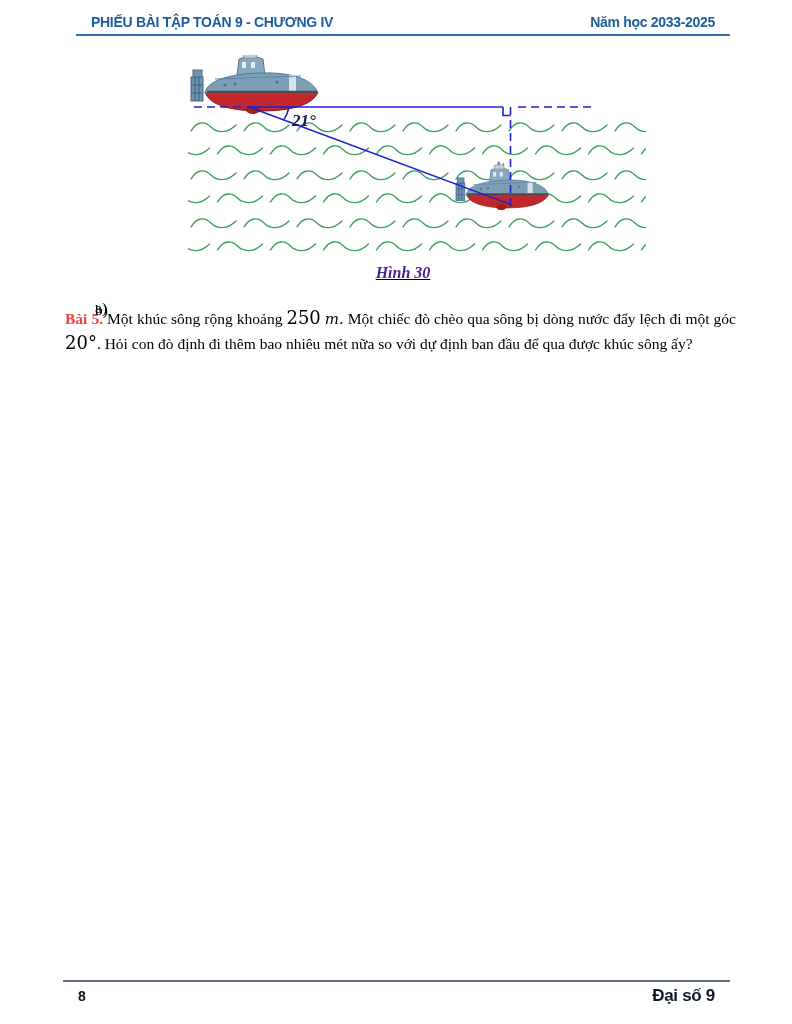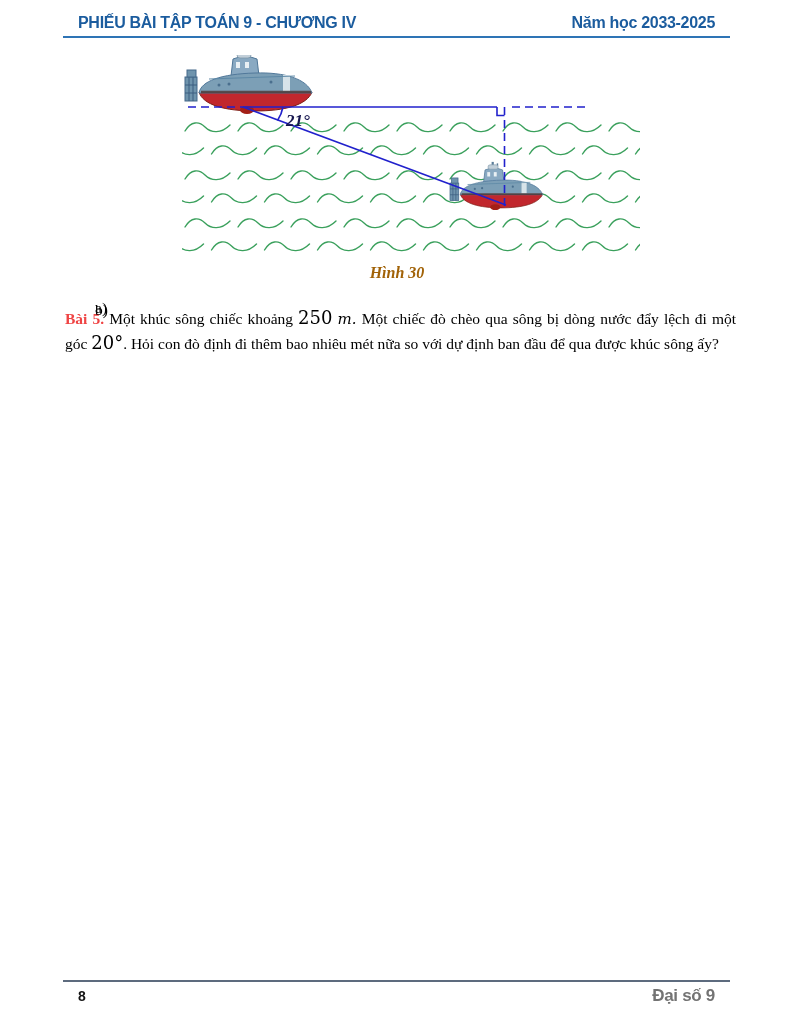--- a/index.html
+++ b/index.html
@@ -4,39 +4,39 @@
 <style>
   html,body { margin:0; padding:0; background:#9a9a9a; }
   .page {
     position:relative; width:792px; height:1024px; margin:0 auto;
     background:#ffffff; overflow:hidden;
     font-family:"Liberation Serif", serif; color:#000;
   }
 
   
   .header {
-    position:absolute; left:63px; right:62px; top:14px;
+    position:absolute; left:76px; right:62px; top:14px;
     display:flex; justify-content:space-between; align-items:baseline;
     font-family:"Liberation Sans", sans-serif; font-weight:bold;
-    font-size:16px; letter-spacing:-0.3px; color:#1b5c9e;
+    font-size:14px; letter-spacing:-0.3px; color:#1b5c9e;
     padding:0 15px 4px 15px;
     border-bottom:2.5px solid #2e74b5;
   }
 
   
-  .figure { position:absolute; left:150px; top:55px; width:520px; }
+  .figure { position:absolute; left:156px; top:55px; width:520px;text-decoration:underline; }
   .figure svg { display:block; }
   .wv { fill:none; stroke:#3aa05c; stroke-width:1.4; stroke-linecap:round; }
   .bl { stroke:#2121cc; stroke-width:1.6; fill:none; }
   .dash { stroke-dasharray:8 5; }
   .angle-txt { font:italic bold 17px "Liberation Serif", serif; fill:#16164e; }
   .fig-caption {
     width:520px; text-align:center; transform:translateX(-13px);
     margin-top:1px; font-weight:bold; font-style:italic;
-    font-size:16px; color:#a16207;
+    font-size:16px; color:#4c1d95;
   }
 
   
   .problems { position:absolute; left:65px; right:56px; top:296px; }
   .item {
     position:relative; padding-left:53px; text-align:justify;
     font-size:15.5px; line-height:23px; margin-bottom:2px;
   }
   .item .marker { position:absolute; left:30px; top:0; }
   .bai5 { margin-top:10px; text-align:justify; font-size:15.5px; line-height:23px; }
@@ -44,21 +44,21 @@
   .math { font-family:"DejaVu Serif", serif; font-size:18px; }
   .math-it { font-family:"DejaVu Serif", serif; font-size:15px; font-style:italic; }
 
   
   .footer {
     position:absolute; left:63px; right:62px; bottom:18px;
     border-top:2.5px solid #5d6b7e; padding:4px 15px 0 15px;
     display:flex; justify-content:space-between; align-items:baseline;
   }
   .page-num { font-family:"Liberation Sans", sans-serif; font-weight:bold; font-size:14px; color:#111; }
-  .footer-right { font-family:"Liberation Sans", sans-serif; font-weight:bold; font-size:17px; letter-spacing:-0.3px; color:#737373; }
+  .footer-right { font-family:"Liberation Sans", sans-serif; font-weight:bold; font-size:17px; letter-spacing:-0.3px; color:#0f172a; }
 </style>
 </head>
 <body>
 
 <div class="page">
 
   <div class="header">
     <span>PHIẾU BÀI TẬP TOÁN 9 - CHƯƠNG IV</span>
     <span>Năm học 2033-2025</span>
   </div>
@@ -124,21 +124,21 @@
   <div class="problems">
     <div class="item">
       <span class="marker">a)</span>
     </div>
     <div class="item">
       <span class="marker">b)</span>
     </div>
 
     <p class="bai5">
       <span class="bai5-label">Bài 5.</span>
-      <span>Một khúc sông chiếc khoảng</span>
+      <span>Một khúc sông rộng khoảng</span>
       <span class="math">250</span>
       <span class="math-it">m.</span>
       <span>Một chiếc đò chèo qua sông bị dòng nước đẩy lệch đi một góc</span>
       <span class="math">20°</span><span>. Hỏi con đò định đi thêm bao nhiêu mét nữa so với dự định ban đầu để qua được khúc sông ấy?</span>
     </p>
   </div>
 
   <div class="footer">
     <span class="page-num">8</span>
     <span class="footer-right">Đại số 9</span>

